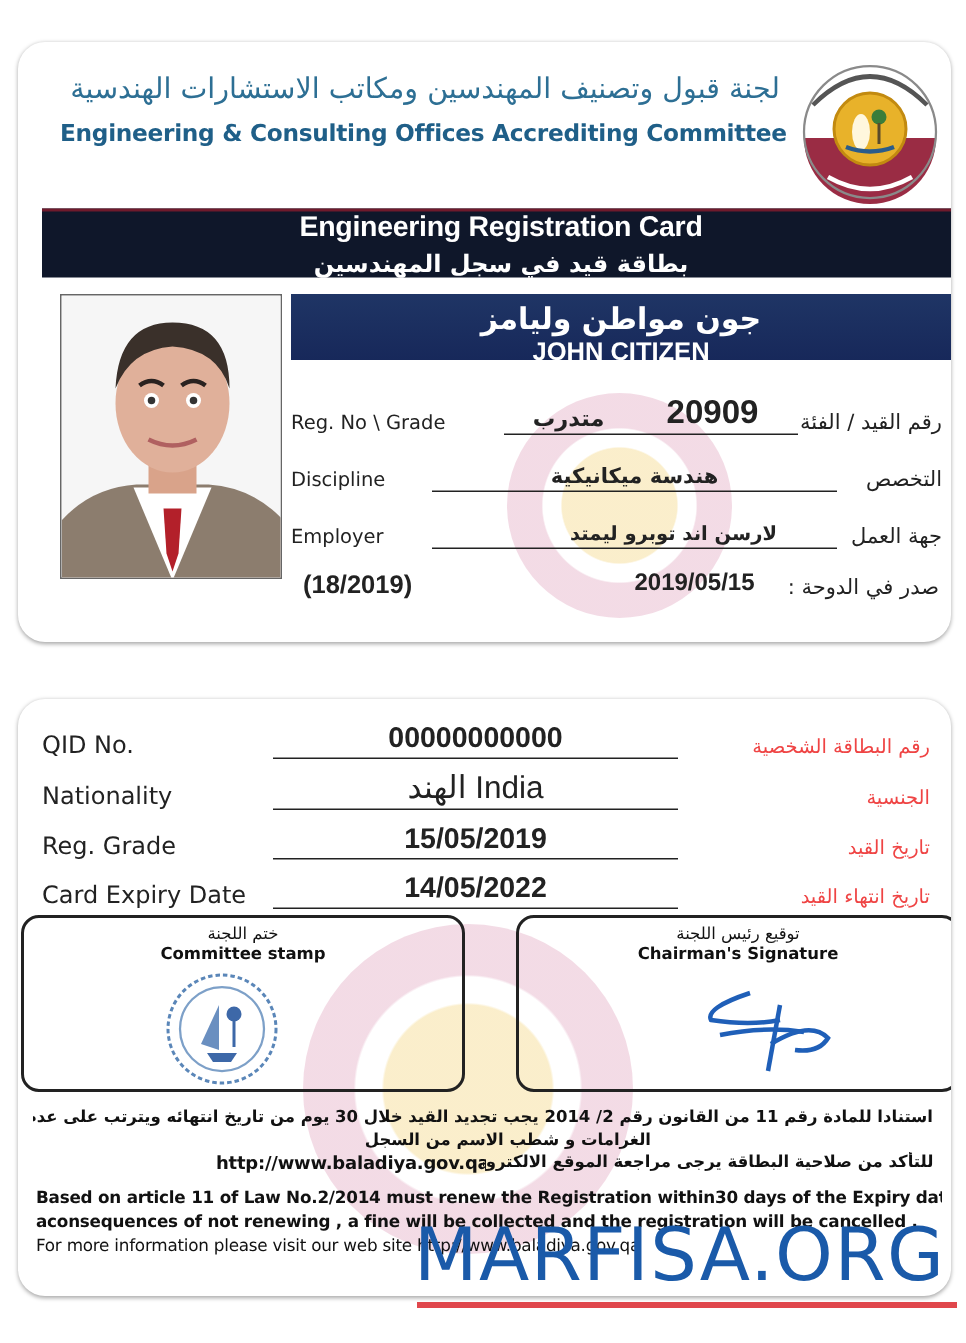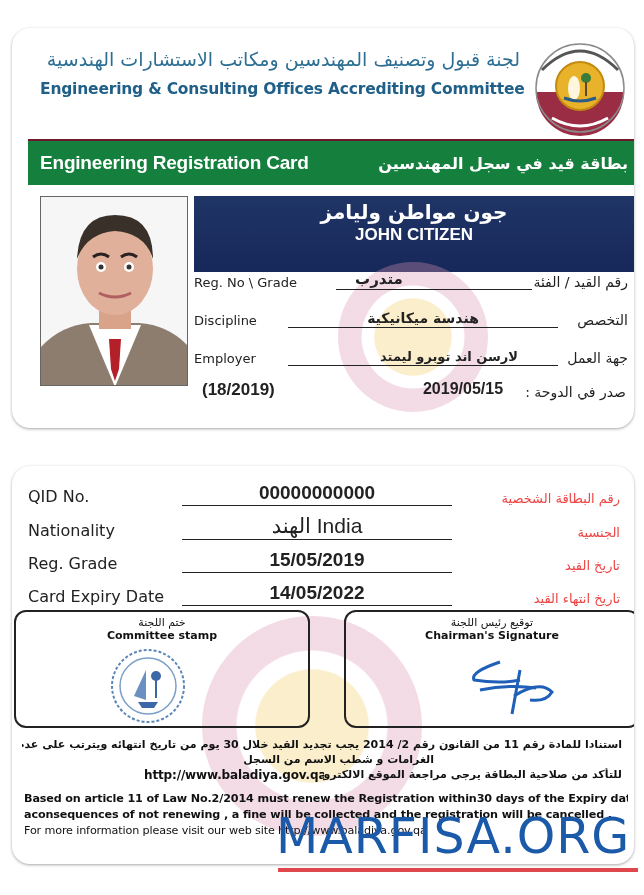--- a/index.html
+++ b/index.html
@@ -25,34 +25,34 @@
   .hdr-en {
     position: absolute; left: 28px; top: 52px; width: 490px;
     font-family: "DejaVu Sans", sans-serif; font-size: 15.5px; color: #1f5f88; font-weight: 600;
     white-space: nowrap; overflow: hidden; letter-spacing: -0.2px;
   }
   .emblem {
     position: absolute; right: 4px; top: 2px; width: 100px; height: 110px;
   }
   .band {
     position: absolute; left: 16px; top: 111px; width: 606px; height: 46px;
-    background: #15803d;
+    background: #0f172a;
     border-top: 2px solid #6f1a2c;
     display: flex; align-items: center; justify-content: space-between;
-    padding: 0 6px 0 12px; color: #fff;
+    padding: 0 6px 0 12px; color: #fff; flex-direction: column;
   }
   .band-en { font-size: 19px; font-weight: bold; letter-spacing: -0.2px; }
   .band-ar { font-family: "DejaVu Sans", sans-serif; font-size: 16px; direction: rtl; font-weight: bold; }
 
   .photo {
     position: absolute; left: 28px; top: 168px; width: 148px; height: 190px;
     border: 1.5px solid #666; background: #f4f4f4; overflow: hidden;
   }
   .namebar {
-    position: absolute; left: 182px; top: 168px; width: 440px; height: 76px;
+    position: absolute; left: 182px; top: 168px; width: 440px; height: 44px;
     background: linear-gradient(180deg,#1f3565,#17285a);
     color: #fff; text-align: center;
   }
   .name-ar { font-family: "DejaVu Sans", sans-serif; font-size: 20px; direction: rtl; margin-top: 4px; font-weight: bold; }
   .name-en { font-size: 17px; font-weight: bold; margin-top: 1px; }
 
   .row { position: absolute; left: 182px; width: 436px; height: 28px; }
   .row .lbl-en { position: absolute; left: 0; bottom: 4px; font-family: "DejaVu Sans", sans-serif; font-size: 13px; color: #222; }
   .row .line { position: absolute; bottom: 4px; height: 1.5px; background: #222; }
   .row .val { position: absolute; bottom: 6px; text-align: center; font-weight: bold; color: #222; white-space: nowrap; }
@@ -137,20 +137,21 @@
     <div class="name-ar">جون مواطن وليامز</div>
     <div class="name-en">JOHN CITIZEN</div>
   </div>
 
   <div class="watermark-seal" style="left:326px; top:234px; width:150px; height:150px;"></div>
 
   <div class="row" style="top:238px;">
     <span class="lbl-en">Reg. No \ Grade</span>
     <span class="line" style="left:142px; width:196px;"></span>
     <span class="val" style="left:150px; width:70px; font-family:'DejaVu Sans',sans-serif; font-size:15px; direction:rtl;">متدرب</span>
+    <span class="val" style="left:226px; width:110px; font-size:22px;">20909</span>
     <span class="lbl-ar">رقم القيد / الفئة</span>
   </div>
 
   <div class="row" style="top:276px;">
     <span class="lbl-en">Discipline</span>
     <span class="line" style="left:94px; width:270px;"></span>
     <span class="val" style="left:94px; width:270px; font-family:'DejaVu Sans',sans-serif; font-size:14px; direction:rtl;">هندسة ميكانيكية</span>
     <span class="lbl-ar">التخصص</span>
   </div>
 

